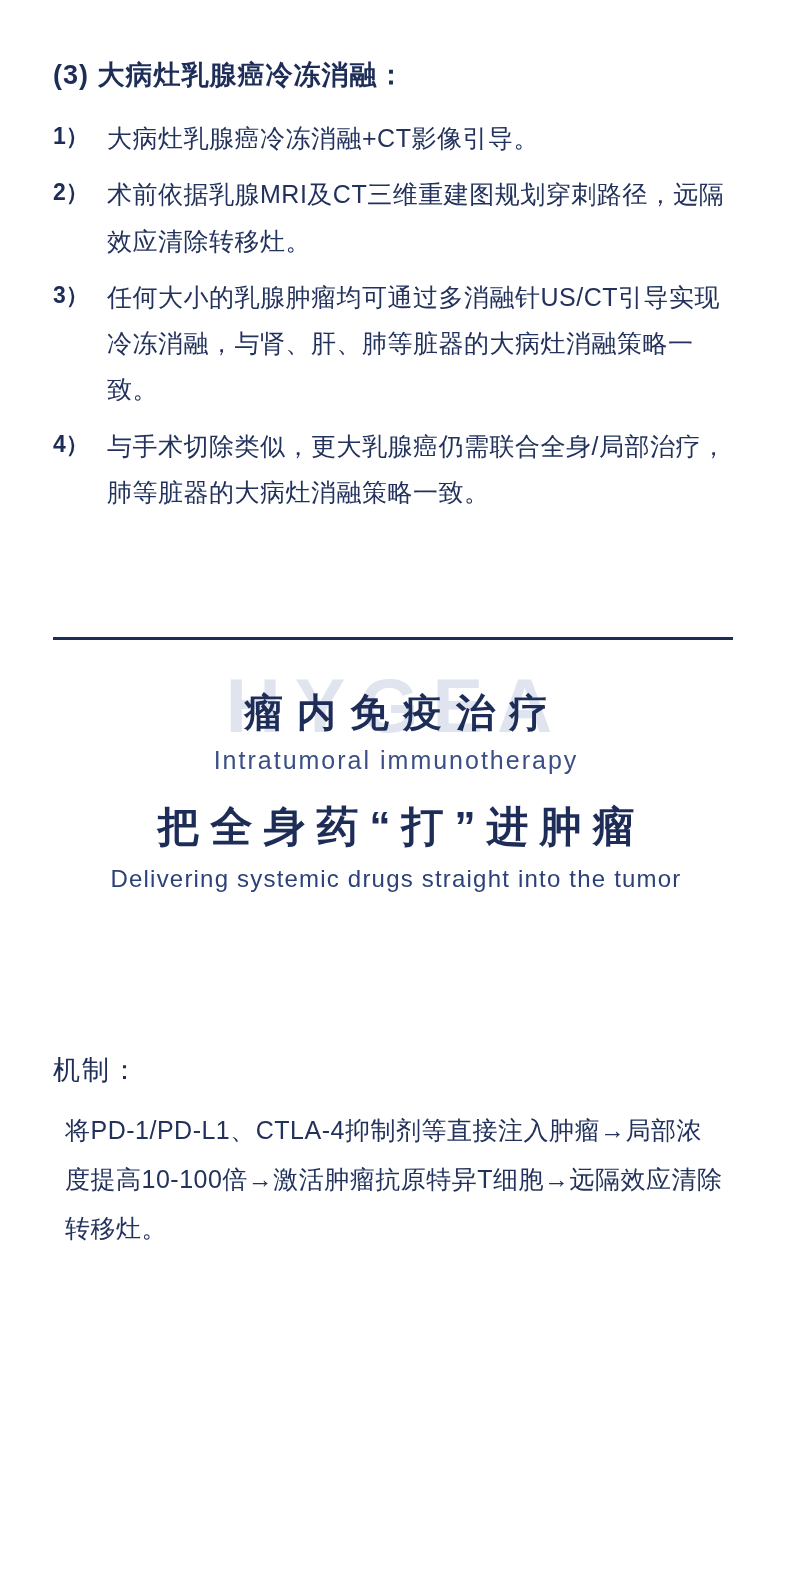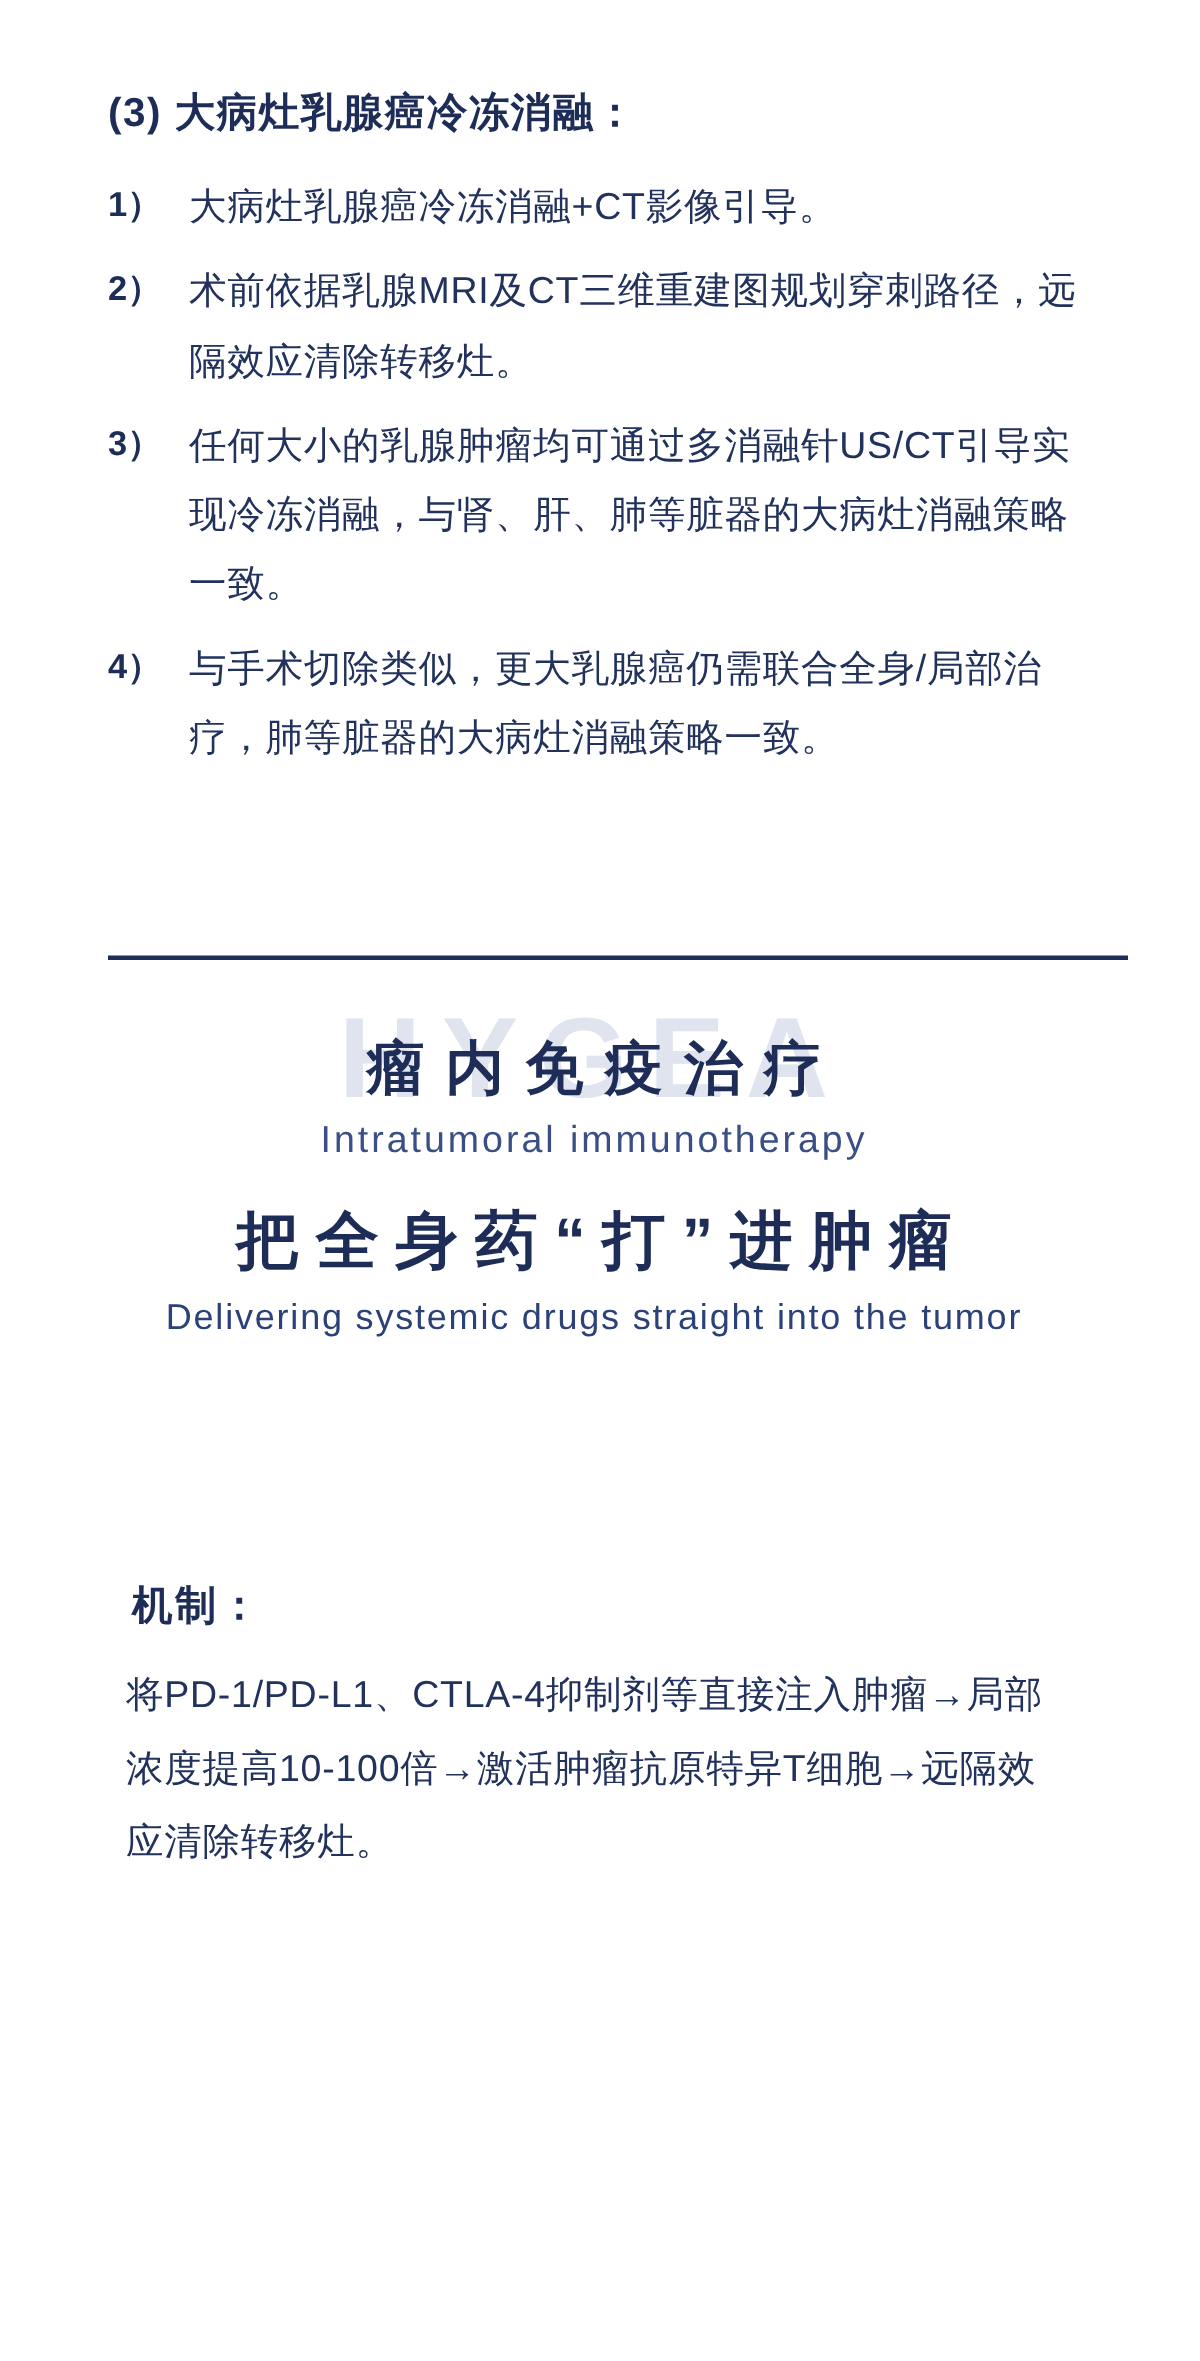--- a/index.html
+++ b/index.html
@@ -14,21 +14,21 @@
     color: #1d2d58;
     position: relative;
     overflow: hidden;
   }
 
   .page {
     width: 792px;
     min-height: 1574px;
     position: relative;
     box-sizing: border-box;
-    padding: 0 72px;
+    padding: 0 53px;
   }
 
   
   .section-heading {
     font-size: 27px;
     font-weight: bold;
     letter-spacing: 1px;
     color: #1d2d58;
     padding-top: 58px;
     margin: 0 0 22px 0;
@@ -127,24 +127,24 @@
     line-height: 1.2;
     white-space: nowrap;
   }
 
   
   .mech {
     margin-top: 150px;
   }
   .mech-heading {
     font-size: 27px;
-    font-weight: bold;
+    font-weight: normal;
     color: #1d2d58;
     letter-spacing: 2px;
-    margin: 0 0 18px 16px;
+    margin: 0 0 18px 0;
   }
   .mech-body {
     font-size: 25px;
     line-height: 1.95;
     color: #22325c;
     letter-spacing: 0.5px;
     margin: 12px;
   }
 </style>
 </head>

